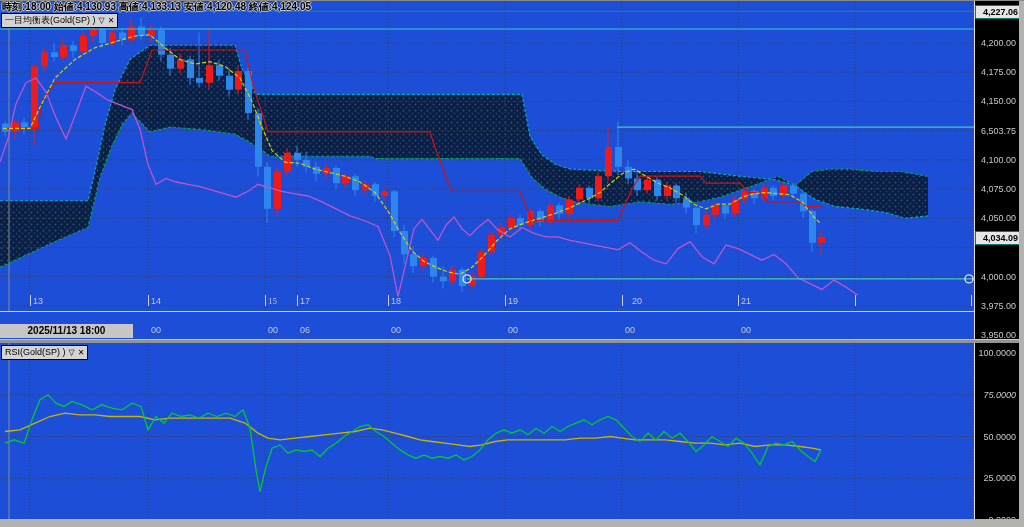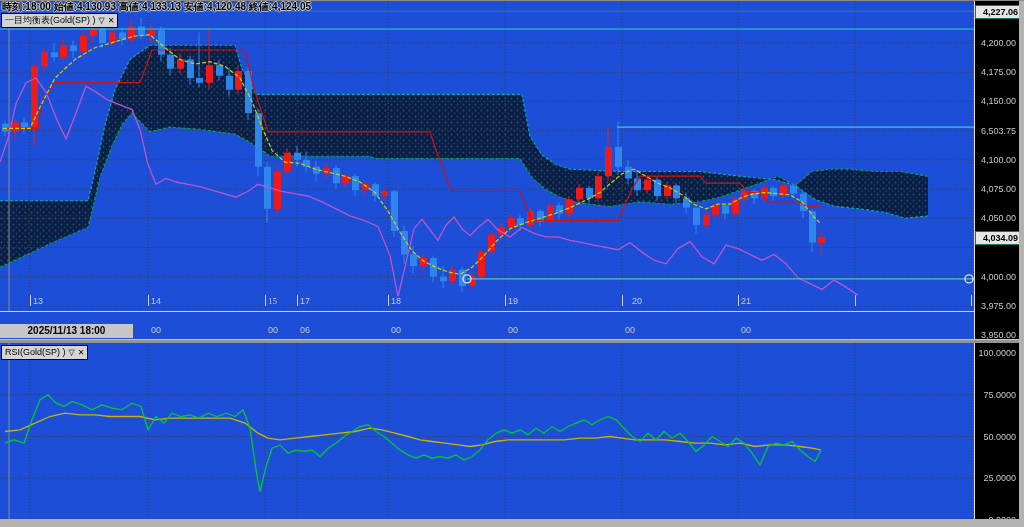--- a/index.html
+++ b/index.html
@@ -275,21 +275,21 @@
       <div class="axlbl" style="top: 66px;">4,175.00</div>
       <div class="axlbl" style="top: 95px;">4,150.00</div>
       <div class="axlbl" style="top: 125px;">6,503.75</div>
       <div class="axlbl" style="top: 154px;">4,100.00</div>
       <div class="axlbl" style="top: 183px;">4,075.00</div>
       <div class="axlbl" style="top: 212px;">4,050.00</div>
       <div class="axlbl" style="top: 271px;">4,000.00</div>
       <div class="axlbl" style="top: 300px;">3,975.00</div>
       <div class="axlbl" style="top: 329px;">3,950.00</div>
       <div class="axlbl" style="top: 347px;">100.0000</div>
-      <div class="axlbl" style="top: 389px;">75.0000</div>
+      <div class="axlbl" style="top: 389px; font-style: italic;">75.0000</div>
       <div class="axlbl" style="top: 431px;">50.0000</div>
       <div class="axlbl" style="top: 472px;">25.0000</div>
       <div class="axlbl" style="top: 514px;">0.0000</div>
     </div>
 
   <div class="chart-bottom-line"></div>
   <div class="day-row" id="day-row">
       <div class="xtick" style="left: 30px;"></div>
       <div class="xtick" style="left: 148px;"></div>
       <div class="xtick" style="left: 265px;"></div>

